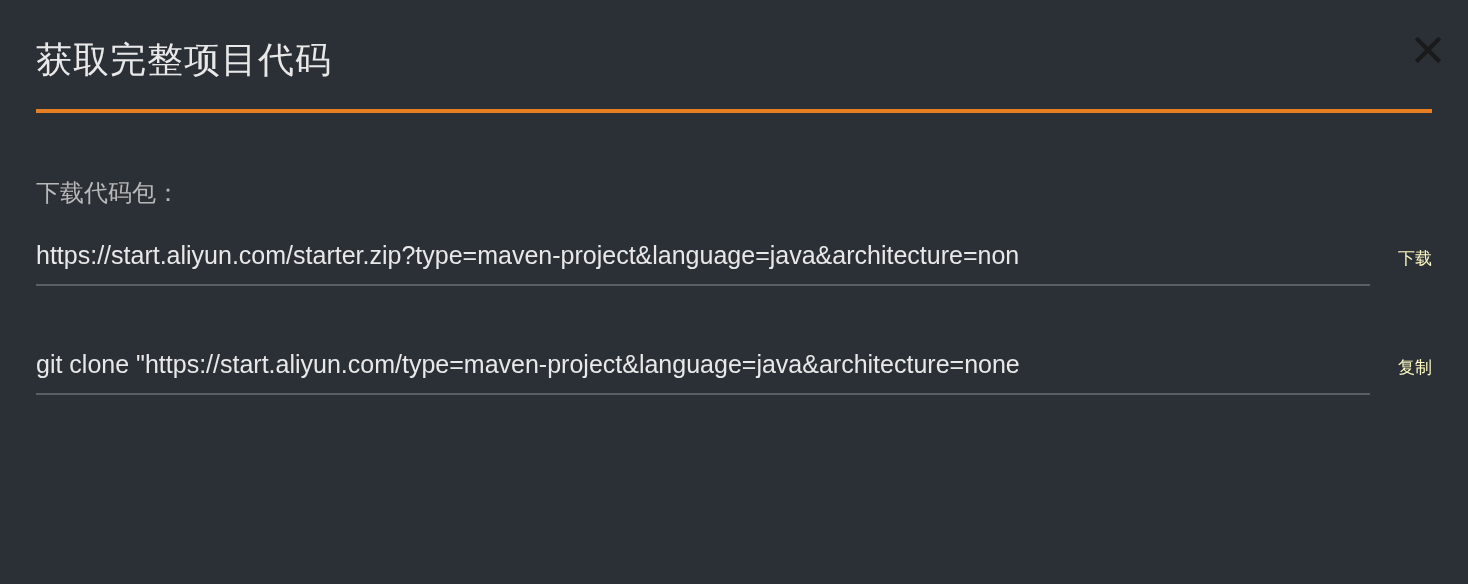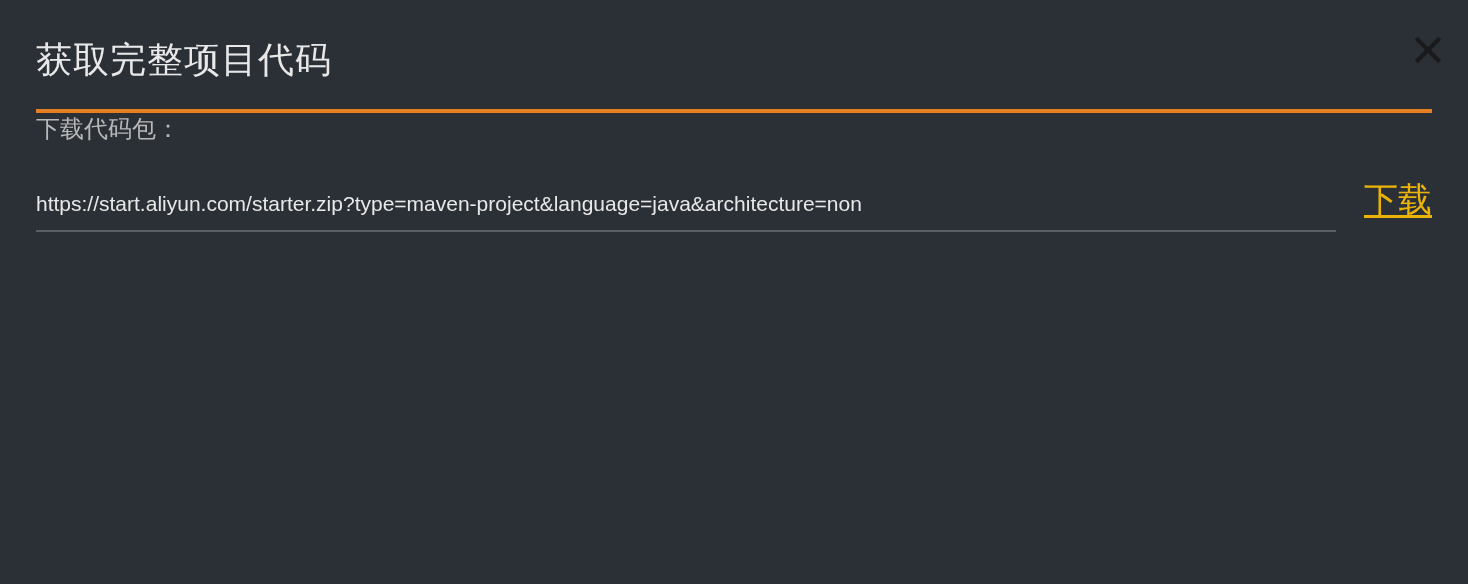--- a/index.html
+++ b/index.html
@@ -49,20 +49,21 @@
       padding-bottom: 24px;
     }
     
     .orange-divider {
       height: 4px;
       background-color: #e67e22;
       width: 100%;
     }
     
     .field-group {
+      margin-top: 64px;
     }
     
     .field-label {
       font-size: 24px;
       color: #b8b8b8;
       margin-bottom: 32px;
       font-weight: 400;
     }
     
     .field-row {
@@ -70,32 +71,31 @@
       align-items: baseline;
       gap: 28px;
     }
     
     .field-input {
       flex: 1;
       background: transparent;
       border: none;
       border-bottom: 2px solid #5a5e65;
       color: #e8e8e8;
-      font-size: 21px;
+      font-size: 25px;
       padding-bottom: 14px;
       outline: none;
       font-family: inherit;
       white-space: nowrap;
       overflow: hidden;
     }
     
     .action-link {
-      color: #eab308;
-      font-size: 34px;
-      text-decoration: underline;
+      color: #fef9c3;
+      font-size: 17px;
       text-underline-offset: 4px;
       cursor: pointer;
       white-space: nowrap;
     }
   </style>
 </head>
 <body>
 
 <div class="dialog">
 
@@ -113,15 +113,19 @@
 
   <div class="field-group">
     <div class="field-label">下载代码包：</div>
     <div class="field-row">
       <input type="text" class="field-input" readonly="" value="https://start.aliyun.com/starter.zip?type=maven-project&amp;language=java&amp;architecture=non" style="">
       <a class="action-link">下载</a>
     </div>
   </div>
 
   <div class="field-group">
+    <div class="field-row">
+      <input type="text" class="field-input" readonly="" value="git clone &quot;https://start.aliyun.com/type=maven-project&amp;language=java&amp;architecture=none" style="">
+      <a class="action-link">复制</a>
+    </div>
   </div>
 
 </div>
 
 </body></html>

